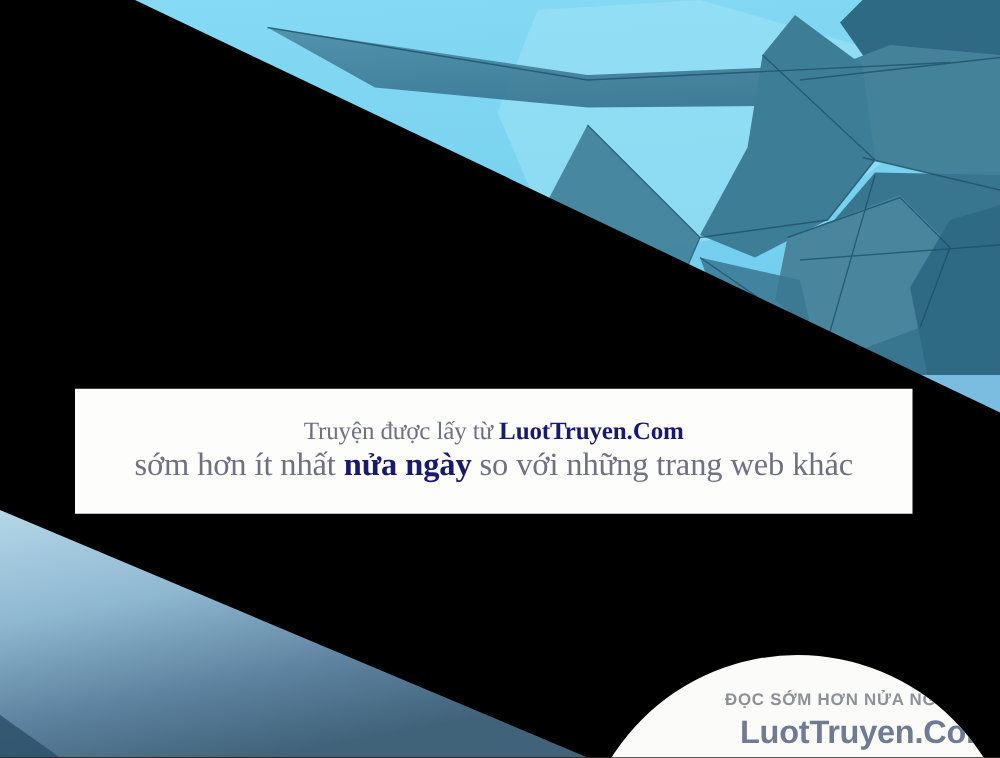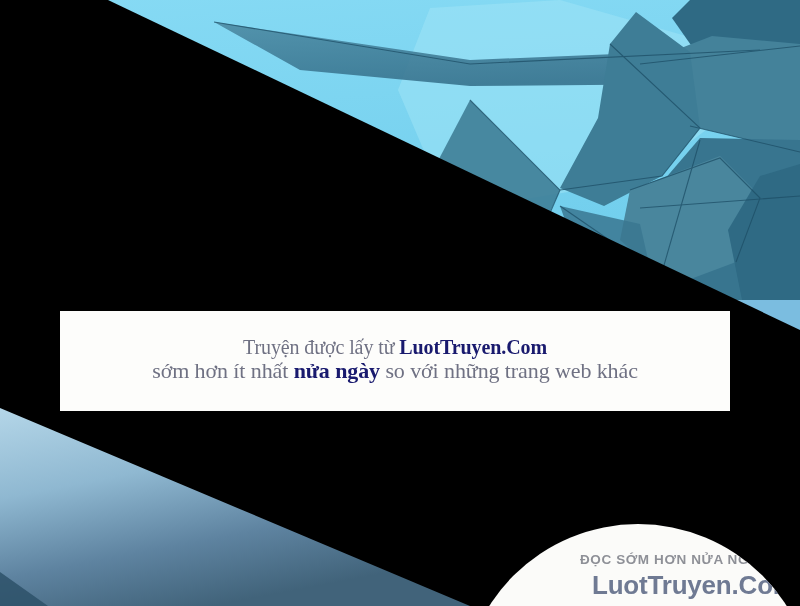--- a/index.html
+++ b/index.html
@@ -50,21 +50,21 @@
     color: #6f7183;
     white-space: nowrap;
     letter-spacing: -0.1px;
   }
   .promo-line b {
     color: #191a6e;
     font-weight: bold;
   }
   #promo-line-1 { font-size: 20px; }
   #promo-line-2 { font-size: 20.5px; }
-  #promo-line-3 { font-size: 22px; }
+  #promo-line-3 { font-size: 26px; }
 
   
   #corner-watermark {
     position: absolute;
     left: 462px;
     top: 524px;
     width: 352px;
     height: 352px;
     border-radius: 50%;
     background: #fbfbf9;

